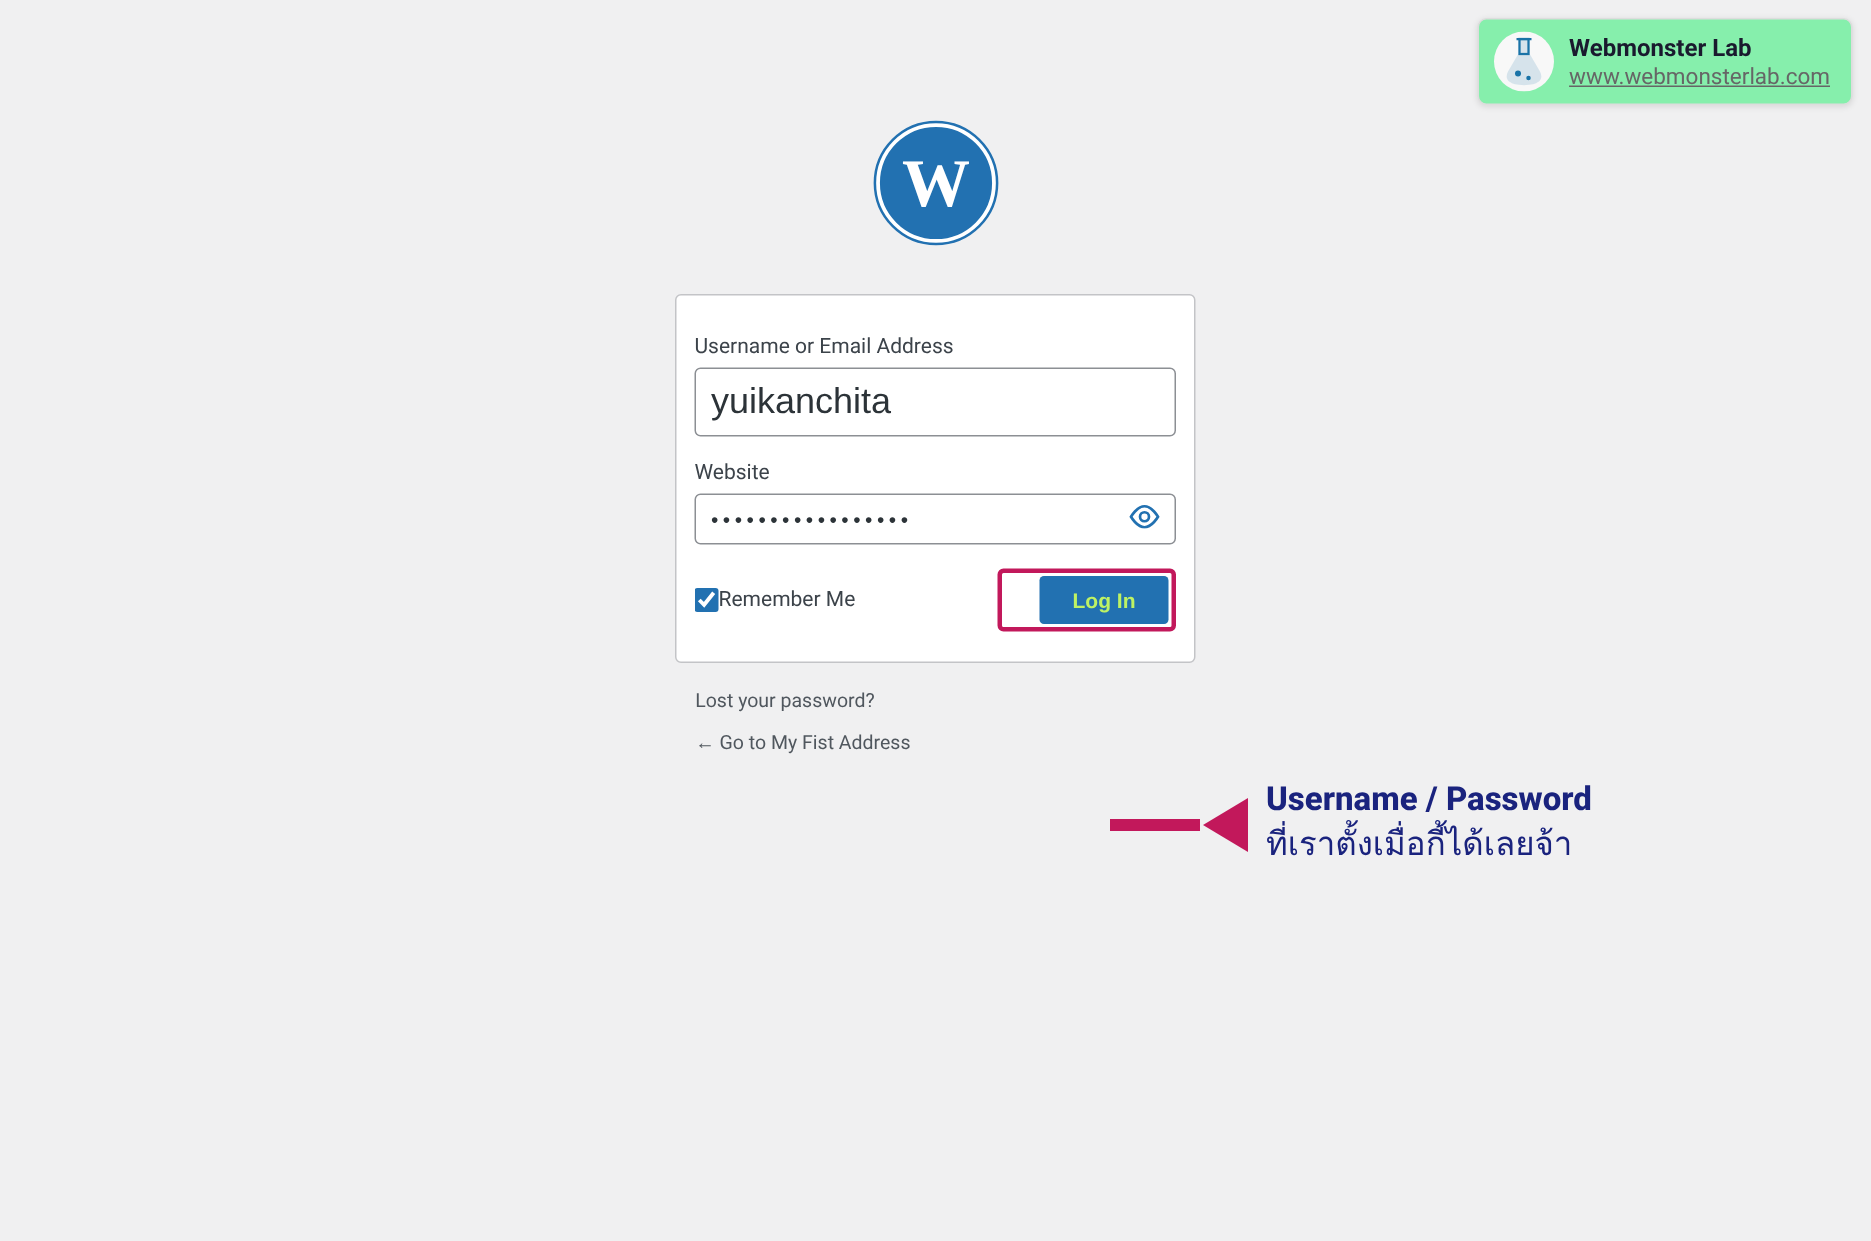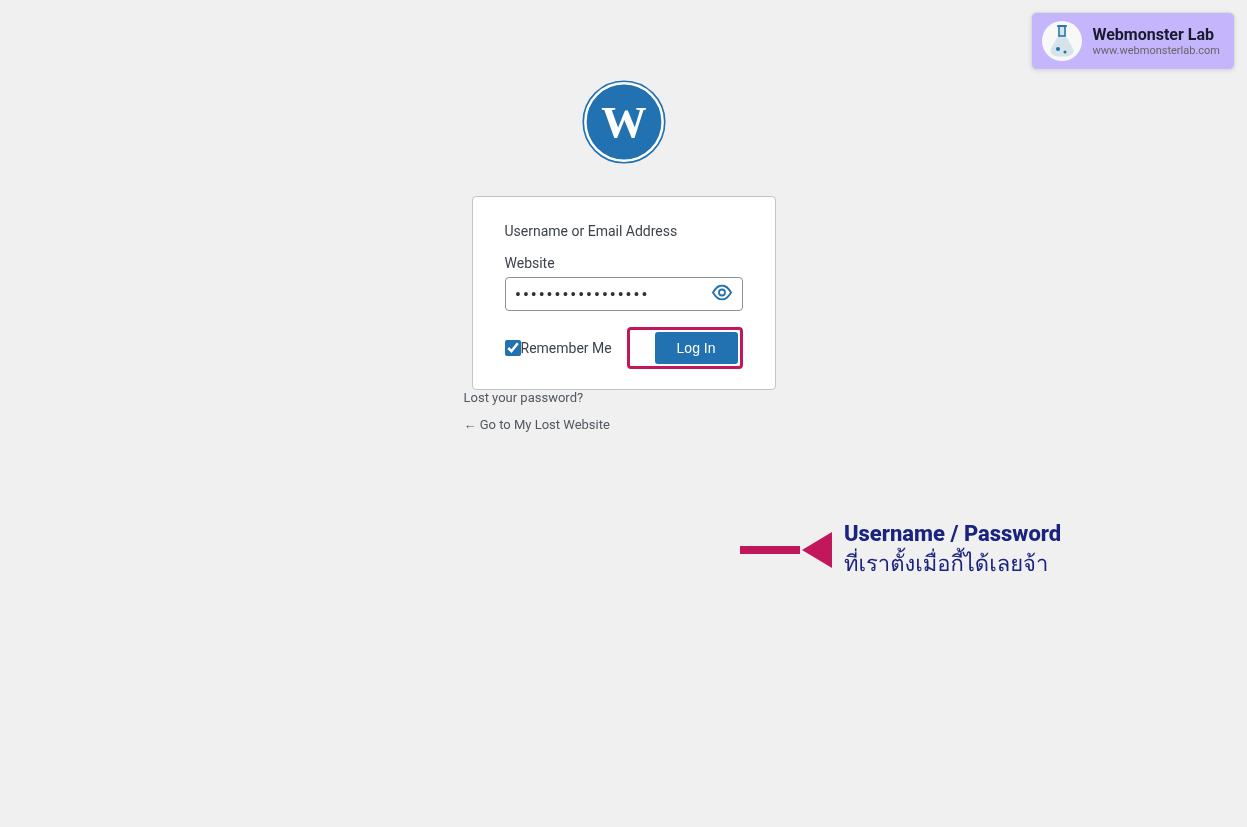--- a/index.html
+++ b/index.html
@@ -11,21 +11,21 @@
       width: 1247px;
       position: relative;
       overflow: hidden;
     }
 
     
     .brand-badge {
       position: absolute;
       top: 12px;
       right: 12px;
-      background: #c4b5fd;
+      background: #86efac;
       border: 1px solid #ddd;
       border-radius: 6px;
       display: flex;
       align-items: center;
       gap: 10px;
       padding: 8px 14px 8px 10px;
       box-shadow: 0 1px 4px rgba(0,0,0,0.1);
       margin-left: 14px;
     }
 
@@ -40,22 +40,23 @@
     }
 
     .brand-badge-name {
       font-size: 16px;
       font-weight: 700;
       color: #1a1a2e;
       line-height: 1.2;
     }
 
     .brand-badge-url {
-      font-size: 11px;
+      font-size: 15px;
       color: #666;
+      text-decoration: underline;
     }
 
     
     .login-container {
       display: flex;
       flex-direction: column;
       align-items: center;
       padding-top: 80px;
     }
 
@@ -67,22 +68,22 @@
     .wp-logo svg {
       width: 84px;
       height: 84px;
     }
 
     
     .login-form-card {
       background: #fff;
       border: 1px solid #c3c4c7;
       border-radius: 4px;
-      padding: 26px 32px 20px;
-      width: 304px;
+      padding: 26px 12px 20px;
+      width: 347px;
       position: relative;
     }
 
     .form-group {
       margin-bottom: 16px;
     }
 
     .form-label {
       display: block;
       font-size: 14px;
@@ -149,26 +150,26 @@
     
     .login-btn-wrapper {
       position: relative;
       border: 3px solid #c2185b;
       border-radius: 4px;
       padding: 2px;
     }
 
     .login-btn {
       background: #2271b1;
-      color: #ffffff;
+      color: #bef264;
       border: none;
       border-radius: 3px;
       padding: 8px 22px;
       font-size: 14px;
-      font-weight: 400;
+      font-weight: 700;
       cursor: pointer;
       white-space: nowrap;
       margin-left: 23px;
     }
 
     
     .annotation-arrow {
       position: absolute;
       top: 520px;
       left: 740px;
@@ -204,20 +205,21 @@
     }
 
     .annotation-text .line2 {
       font-size: 22px;
       color: #1a237e;
       line-height: 1.4;
     }
 
     
     .login-links {
+      margin-top: 18px;
       width: 320px;
     }
 
     .login-links a {
       display: block;
       font-size: 13px;
       color: #50575e;
       text-decoration: none;
       margin-bottom: 12px;
     }
@@ -253,20 +255,21 @@
       <text x="50" y="68" font-size="54" font-family="Georgia, serif" font-weight="bold" fill="#fff" text-anchor="middle">W</text>
 
       <circle cx="50" cy="50" r="46" fill="none" stroke="#fff" stroke-width="3"></circle>
     </svg>
   </div>
 
   <div class="login-form-card">
 
     <div class="form-group">
       <label class="form-label">Username or Email Address</label>
+      <input type="text" class="form-input" value="yuikanchita" style="">
     </div>
 
     <div class="form-group">
       <label class="form-label">Website</label>
       <div class="password-wrapper">
         <input type="password" class="form-input" value="secretpassword123" style="">
         <button class="password-toggle" title="Show password">
           
           <svg width="22" height="16" viewBox="0 0 22 16" fill="none" xmlns="http://www.w3.org/2000/svg">
             <path d="M11 1C6 1 2 8 2 8C2 8 6 15 11 15C16 15 20 8 20 8C20 8 16 1 11 1Z" stroke="#2271b1" stroke-width="1.8" fill="none"></path>
@@ -284,21 +287,21 @@
 
       <div class="login-btn-wrapper">
         <button class="login-btn">Log In</button>
       </div>
     </div>
 
   </div>
 
   <div class="login-links">
     <a href="#">Lost your password?</a>
-    <a href="#">← Go to My Lost Website</a>
+    <a href="#">← Go to My Fist Address</a>
   </div>
 
 </div>
 
 <div class="annotation-arrow">
   <div class="arrow-body"></div>
   <div class="arrow-shape"></div>
   <div class="annotation-text">
     <div class="line1">Username / Password</div>
     <div class="line2">ที่เราตั้งเมื่อกี้ได้เลยจ้า</div>

